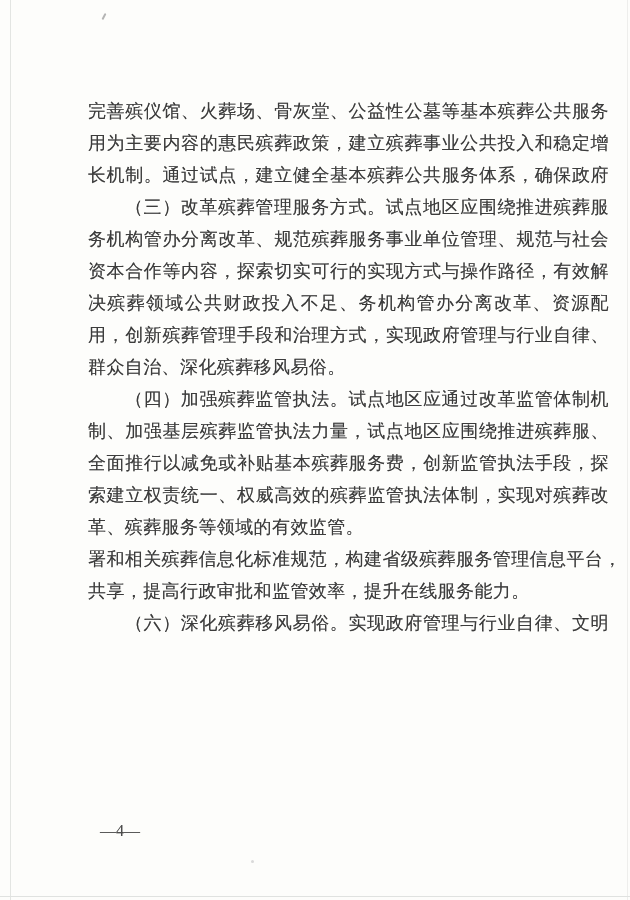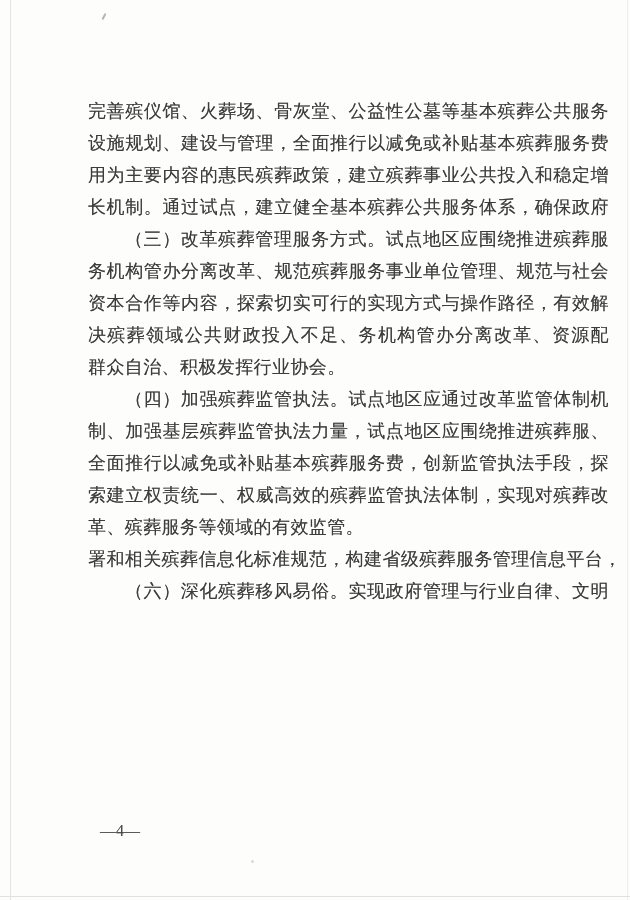--- a/index.html
+++ b/index.html
@@ -84,31 +84,32 @@
 
 <div class="page">
   <div class="edge-left"></div>
   <div class="edge-right"></div>
   <div class="edge-bottom"></div>
   <div class="speck"></div>
   <div class="dot-artifact"></div>
 
   <div class="text-body">
       <div class="line">完善殡仪馆、火葬场、骨灰堂、公益性公墓等基本殡葬公共服务</div>
-      <div class="line">设施规划、建设与管理，全面推行以减免或补贴基本殡葬服务费</div>
       <div class="line">用为主要内容的惠民殡葬政策，建立殡葬事业公共投入和稳定增</div>
       <div class="line">长机制。通过试点，建立健全基本殡葬公共服务体系，确保政府</div>
       <div class="line indent">（三）改革殡葬管理服务方式。试点地区应围绕推进殡葬服</div>
       <div class="line">务机构管办分离改革、规范殡葬服务事业单位管理、规范与社会</div>
       <div class="line">资本合作等内容，探索切实可行的实现方式与操作路径，有效解</div>
       <div class="line">决殡葬领域公共财政投入不足、务机构管办分离改革、资源配</div>
-      <div class="line short">群众自治、积极发挥行业协会。</div>
+      <div class="line">用，创新殡葬管理手段和治理方式，实现政府管理与行业自律、</div>
+      <div class="line short">群众自治、深化殡葬移风易俗。</div>
       <div class="line indent">（四）加强殡葬监管执法。试点地区应通过改革监管体制机</div>
       <div class="line">制、加强基层殡葬监管执法力量，试点地区应围绕推进殡葬服、</div>
       <div class="line">全面推行以减免或补贴基本殡葬服务费，创新监管执法手段，探</div>
       <div class="line">索建立权责统一、权威高效的殡葬监管执法体制，实现对殡葬改</div>
       <div class="line short">革、殡葬服务等领域的有效监管。</div>
       <div class="line">署和相关殡葬信息化标准规范，构建省级殡葬服务管理信息平台，</div>
+      <div class="line short">共享，提高行政审批和监管效率，提升在线服务能力。</div>
       <div class="line indent">（六）深化殡葬移风易俗。实现政府管理与行业自律、文明</div>
     </div>
 
   <div class="page-number">—4—</div>
 </div>
 
 </body></html>

